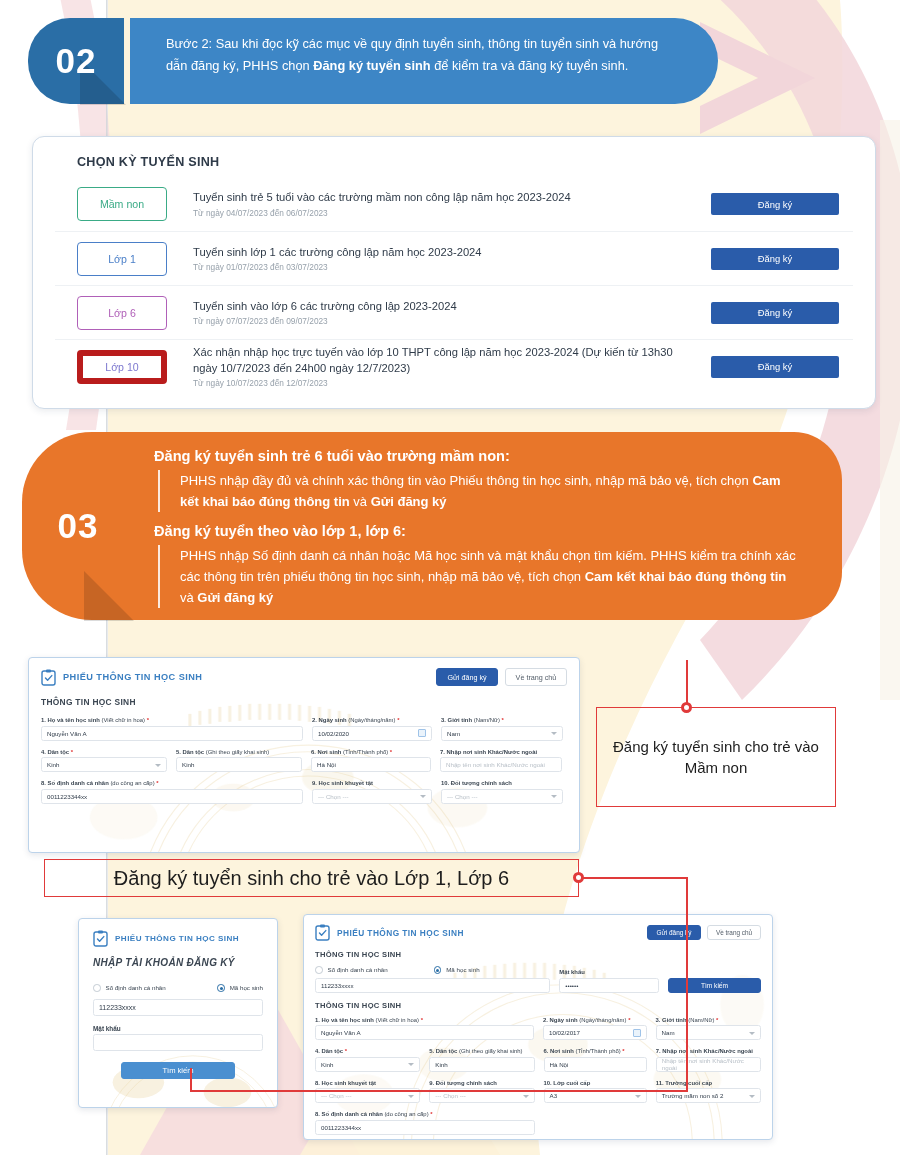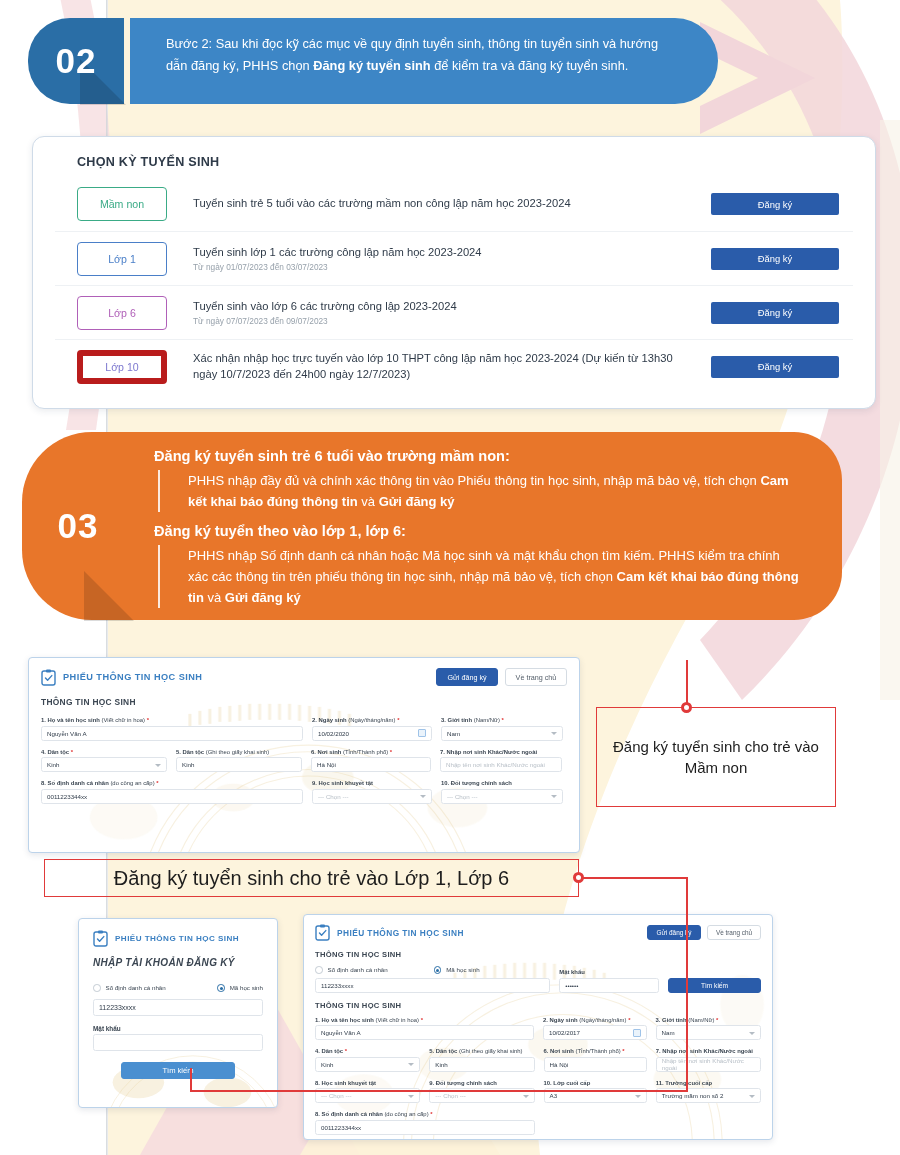--- a/index.html
+++ b/index.html
@@ -70,21 +70,21 @@
     border-radius: 0 48px 48px 0;
     padding: 14px 40px 0 30px;
   }
   .s3-head {
     font-size: 14.6px; font-weight: bold; line-height: 1.5;
     margin-bottom: 2px;
   }
   .s3-sub {
     font-size: 13px; line-height: 1.62;
     border-left: 2px solid rgba(255,255,255,0.85);
-    padding-left: 28px;
+    padding-left: 20px;
     margin-left: 4px;
     margin-bottom: 9px;
   }
   .s3-sub b { font-weight: bold; }
 
   
   #periods-card {
     position: absolute; left: 32px; top: 136px; width: 844px; height: 273px;
     background: #fff;
     border: 1px solid #cfdbe8;
@@ -273,20 +273,21 @@
     </div>
   </div>
 
   <div id="periods-card">
     <div id="periods-title">CHỌN KỲ TUYỂN SINH</div>
     <div id="periods-rows">
         <div class="period-row">
           <div class="period-badge" style="border:1px solid #3aab86; color:#3aab86;">Mầm non</div>
           <div class="period-texts">
             <div class="period-name">Tuyển sinh trẻ 5 tuổi vào các trường mầm non công lập năm học 2023-2024</div>
+            <div class="period-date">Từ ngày 04/07/2023 đến 06/07/2023</div>
           </div>
           <button class="period-cta">Đăng ký</button>
         </div>
         <div class="period-row">
           <div class="period-badge" style="border:1px solid #4a7fc8; color:#4a7fc8;">Lớp 1</div>
           <div class="period-texts">
             <div class="period-name">Tuyển sinh lớp 1 các trường công lập năm học 2023-2024</div>
             <div class="period-date">Từ ngày 01/07/2023 đến 03/07/2023</div>
           </div>
           <button class="period-cta">Đăng ký</button>
@@ -296,20 +297,21 @@
           <div class="period-texts">
             <div class="period-name">Tuyển sinh vào lớp 6 các trường công lập 2023-2024</div>
             <div class="period-date">Từ ngày 07/07/2023 đến 09/07/2023</div>
           </div>
           <button class="period-cta">Đăng ký</button>
         </div>
         <div class="period-row">
           <div class="period-badge" style="border:6px solid #b91c1c; color:#7d78cf;">Lớp 10</div>
           <div class="period-texts">
             <div class="period-name">Xác nhận nhập học trực tuyến vào lớp 10 THPT công lập năm học 2023-2024 (Dự kiến từ 13h30 ngày 10/7/2023 đến 24h00 ngày 12/7/2023)</div>
+            <div class="period-date">Từ ngày 10/07/2023 đến 12/07/2023</div>
           </div>
           <button class="period-cta">Đăng ký</button>
         </div>
       </div>
   </div>
 
   <div class="step-wrap" id="step03">
     <div class="step-badge orange">
       <span class="shadowtri"></span>
       <span class="num">03</span>

